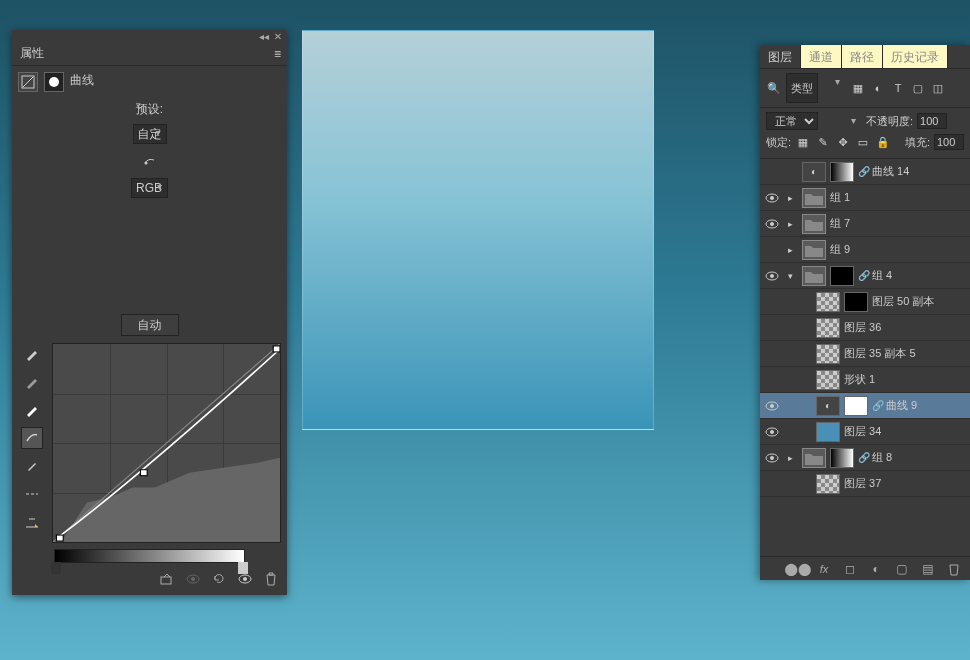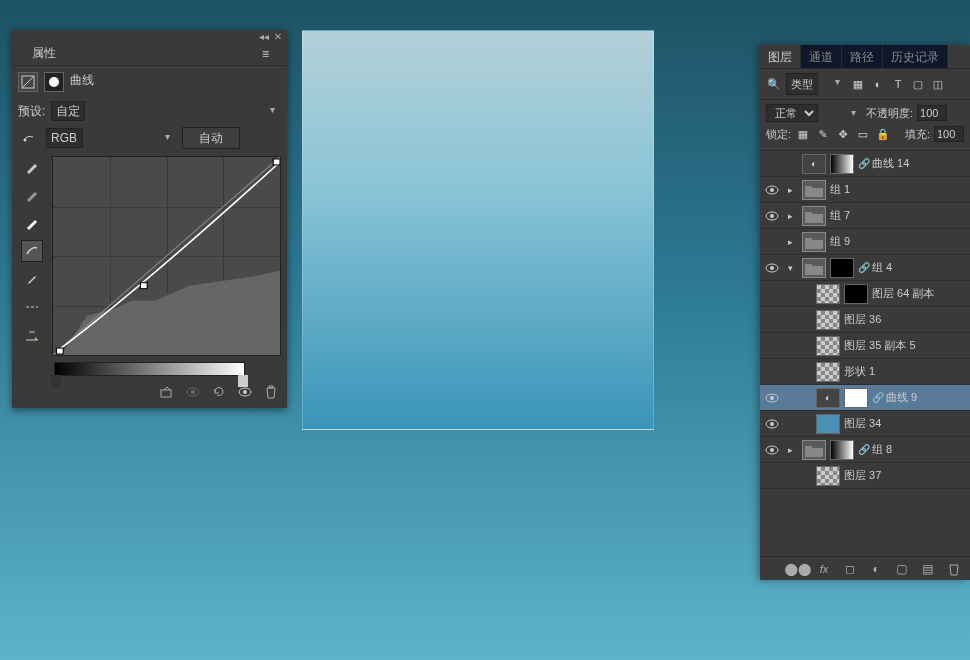--- a/index.html
+++ b/index.html
@@ -6,27 +6,27 @@
     body { width: 970px; height: 660px; background: linear-gradient(180deg,#1a4d5e 0%,#2a7a94 50%,#3a94b8 100%); overflow: hidden; position: relative; }
 
     .canvas-bg { position: absolute; inset: 0; background: linear-gradient(180deg,#1e5265 0%,#2e7b95 45%,#5eb3cc 100%); }
     .canvas-art { position: absolute; left: 302px; top: 30px; width: 352px; height: 400px; background: linear-gradient(180deg,#b4d0d8 0%,#89c4d6 40%,#3a94b8 100%); border: 1px solid rgba(255,255,255,.2); }
 
     
     .props-panel { position: absolute; left: 12px; top: 30px; width: 275px; background: #3a3a3a; color: #ccc; font-size: 12px; box-shadow: 0 2px 8px rgba(0,0,0,.5); }
     .props-top { height: 12px; background: #3a3a3a; position: relative; }
     .props-top-icons { position: absolute; right: 4px; top: 2px; display: flex; gap: 4px; }
     .mini-icon { width: 10px; height: 10px; cursor: pointer; color: #aaa; font-size: 10px; line-height: 10px; text-align: center; }
-    .props-tabs { display: flex; align-items: center; height: 24px; border-bottom: 1px solid #2a2a2a; padding: 0 14px; }
+    .props-tabs { display: flex; align-items: center; height: 24px; border-bottom: 1px solid #2a2a2a; padding: 0 2px; }
     .props-tab { padding: 0 6px; font-size: 12px; }
     .props-menu { margin-left: auto; padding: 0 4px; cursor: pointer; }
     .props-header { display: flex; gap: 6px; padding: 6px; }
     .icon-sq { width: 20px; height: 20px; border: 1px solid #666; display: flex; align-items: center; justify-content: center; font-size: 10px; background: #444; }
     .icon-sq.dark { background: #222; }
-    .props-row { display: flex; align-items: center; gap: 6px; padding: 3px 6px; }
+    .props-row { display: flex; align-items: center; gap: 6px; padding: 3px 6px; flex-direction: column; }
     .props-select { flex: 1; background: #2e2e2e; border: 1px solid #222; color: #ccc; height: 20px; padding: 0 4px; font-size: 12px; appearance: none; position: relative; }
     .select-wrap { flex: 1; position: relative; }
     .select-wrap::after { content: "▾"; position: absolute; right: 6px; top: 3px; color: #aaa; pointer-events: none; font-size: 10px; }
     .props-btn { background: #3e3e3e; border: 1px solid #222; color: #ccc; height: 22px; padding: 0 16px; font-size: 12px; cursor: pointer; }
     .curves-area { display: flex; padding: 4px 6px 6px; gap: 6px; }
     .curves-tools { display: flex; flex-direction: column; gap: 6px; width: 28px; align-items: center; }
     .tool-btn { width: 22px; height: 22px; border: 1px solid transparent; display: flex; align-items: center; justify-content: center; cursor: pointer; color: #ccc; }
     .tool-btn.active { background: #555; border-color: #222; }
     .tool-btn.alert { color: #f5b942; }
     .curves-graph { flex: 1; height: 200px; background: #4a4a4a; border: 1px solid #222; position: relative; }
@@ -34,21 +34,21 @@
     .curves-slider { height: 14px; margin: 0 42px 0 42px; background: linear-gradient(90deg,#000,#fff); position: relative; border: 1px solid #222; }
     .slider-thumb { position: absolute; width: 10px; height: 12px; background: #ccc; top: 12px; cursor: pointer; }
     .props-footer { display: flex; justify-content: flex-end; gap: 10px; padding: 8px; }
     .footer-icon { width: 16px; height: 16px; cursor: pointer; color: #aaa; display: flex; align-items: center; justify-content: center; }
 
     
     .layers-panel { position: absolute; right: 0; top: 45px; width: 210px; bottom: 80px; background: #3a3a3a; color: #ccc; font-size: 12px; box-shadow: -2px 0 8px rgba(0,0,0,.4); }
     .layers-tabs { display: flex; height: 24px; border-bottom: 1px solid #2a2a2a; }
     .layers-tab { padding: 4px 8px; font-size: 12px; cursor: pointer; border-right: 1px solid #2a2a2a; }
     .layers-tab.active { background: #3a3a3a; }
-    .layers-tab.inactive { background: #0f172a; color: #888; font-family: Liberation Mono, monospace; }
+    .layers-tab.inactive { background: #fef9c3; color: #888; font-family: Liberation Mono, monospace; }
     .layers-filter { display: flex; align-items: center; gap: 4px; padding: 4px 6px; border-bottom: 1px solid #2a2a2a; }
     .filter-icon { width: 16px; height: 16px; display: flex; align-items: center; justify-content: center; cursor: pointer; font-size: 11px; }
     .layers-controls { padding: 4px 6px; border-bottom: 1px solid #2a2a2a; }
     .ctrl-row { display: flex; align-items: center; gap: 4px; margin-bottom: 4px; font-size: 11px; }
     .small-sel { background: #2e2e2e; border: 1px solid #222; color: #ccc; height: 18px; font-size: 11px; padding: 0 4px; flex: 1; }
     .small-input { width: 30px; background: #2e2e2e; border: 1px solid #222; color: #ccc; height: 16px; font-size: 11px; padding: 0 2px; }
     .lock-icons { display: flex; gap: 4px; }
     .layers-list { overflow-y: auto; max-height: 380px; }
     .layer-row { display: flex; align-items: center; height: 26px; border-bottom: 1px solid #2e2e2e; padding: 0 2px; gap: 4px; cursor: pointer; }
     .layer-row.selected { background: #5a7a9a; }
@@ -217,21 +217,21 @@
 
 <div class="layers-panel">
   <div class="layers-tabs" id="layers-tabs">
       <div class="layers-tab active">图层</div>
       <div class="layers-tab inactive">通道</div>
       <div class="layers-tab inactive">路径</div>
       <div class="layers-tab inactive">历史记录</div>
     </div>
   <div class="layers-filter">
     <span class="filter-icon">🔍</span>
-    <div class="select-wrap" style="flex:0 0 60px"><select class="props-select" style="height:22px;font-size:11px"><option>类型</option></select></div>
+    <div class="select-wrap" style="flex:0 0 60px"><select class="props-select" style="height:30px;font-size:11px"><option>类型</option></select></div>
     <span class="filter-icon">▦</span>
     <span class="filter-icon">◐</span>
     <span class="filter-icon">T</span>
     <span class="filter-icon">▢</span>
     <span class="filter-icon">◫</span>
   </div>
   <div class="layers-controls">
     <div class="ctrl-row">
       <div class="select-wrap" style="flex:0 0 96px"><select class="small-sel"><option>正常</option></select></div>
       <span>不透明度:</span>
@@ -312,21 +312,21 @@
         <div class="layer-thumb black"></div>
         <span class="link-icon">🔗</span>
         <span class="layer-name">组 4</span>
       </div>
       <div class="layer-row">
         <div class="vis-col"></div>
         <span class="layer-indent" style="width:14px"></span>
         <span class="expand-icon"></span>
         <div class="layer-thumb checker"></div>
         <div class="layer-thumb black"></div>
-        <span class="layer-name">图层 64 副本</span>
+        <span class="layer-name">图层 50 副本</span>
       </div>
       <div class="layer-row">
         <div class="vis-col"></div>
         <span class="layer-indent" style="width:14px"></span>
         <span class="expand-icon"></span>
         <div class="layer-thumb checker"></div>
         <span class="layer-name">图层 36</span>
       </div>
       <div class="layer-row">
         <div class="vis-col"></div>

